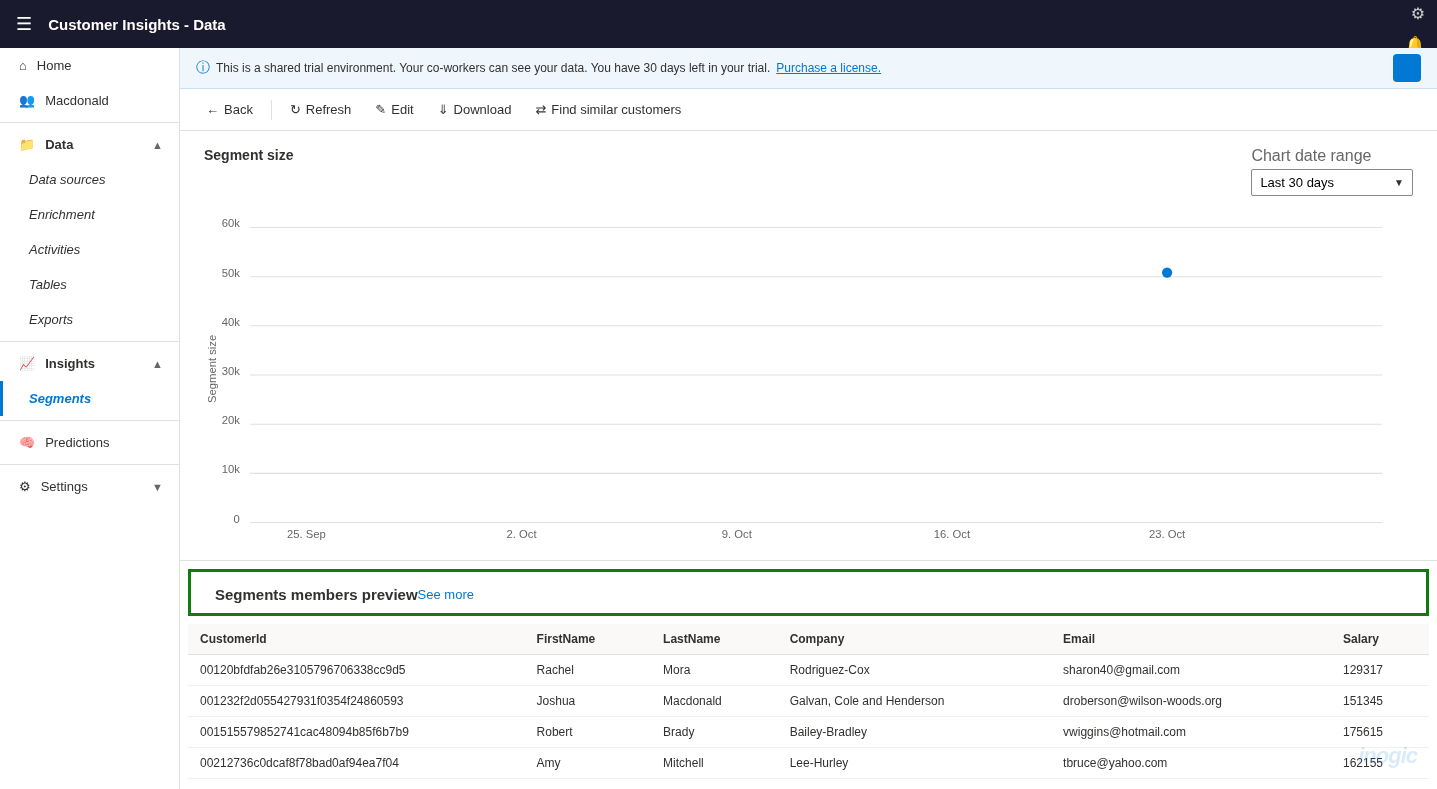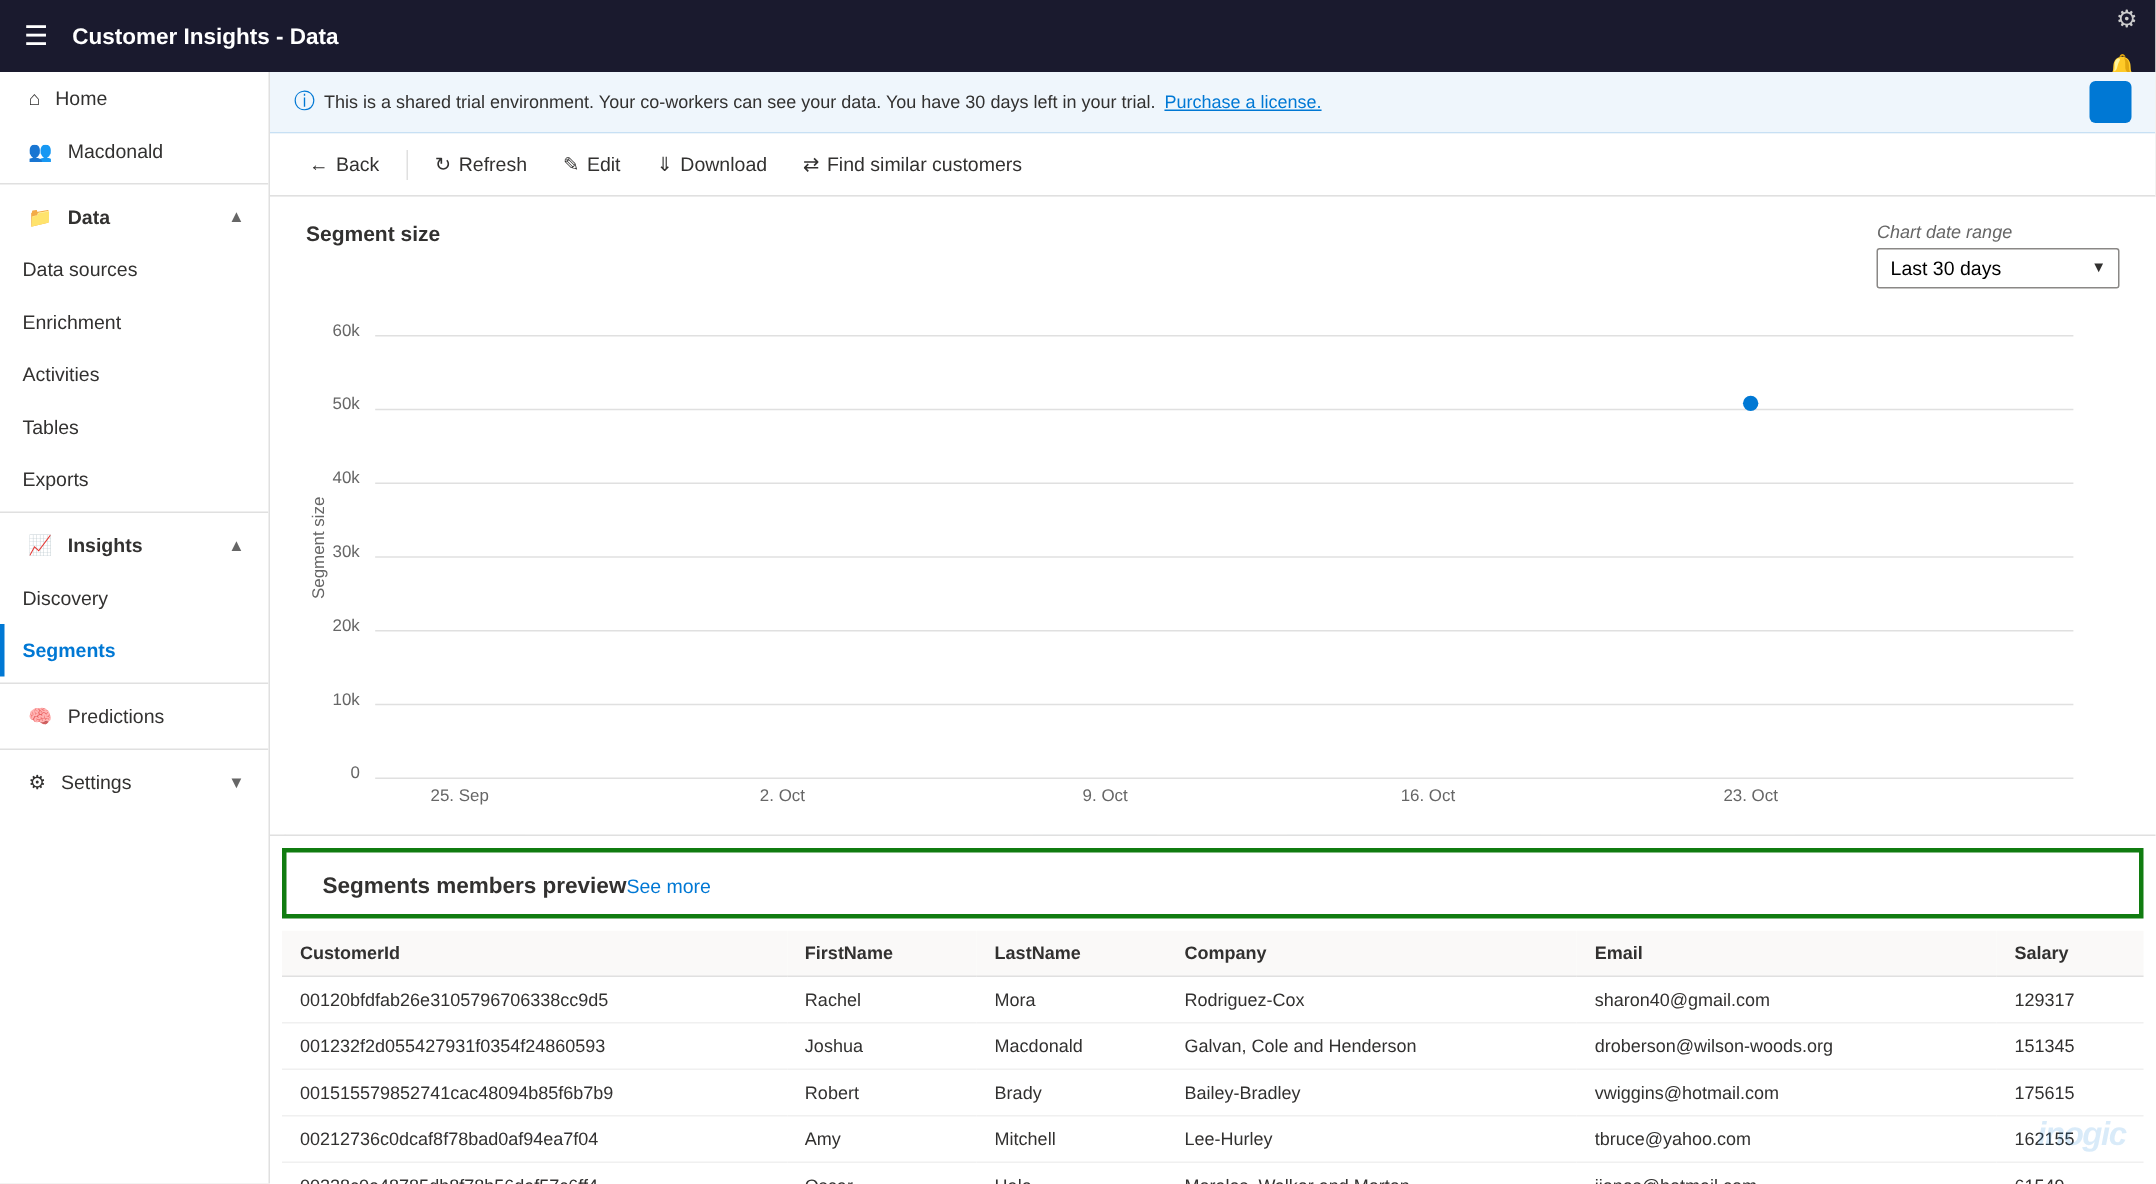--- a/index.html
+++ b/index.html
@@ -48,21 +48,21 @@
       gap: 10px;
       padding: 10px 16px;
       cursor: pointer;
       color: #323130;
       font-size: 13px;
       border-left: 3px solid transparent;
     }
     .sidebar-item.active { border-left: 3px solid #0078d4; color: #0078d4; font-weight: 600; }
     .sidebar-item.section-header { font-weight: 600; color: #323130; }
     .sidebar-section-toggle { margin-left: auto; font-size: 11px; color: #666; }
-    .sidebar-sub { padding-left: 12px; }
+    .sidebar-sub { padding-left: 26px; font-style: italic; }
     .sidebar-divider { border: none; border-top: 1px solid #e0e0e0; margin: 4px 0; }
 
     
     .content-area { flex: 1; display: flex; flex-direction: column; overflow: hidden; }
 
     
     .trial-banner {
       background: #eff6fc;
       border-bottom: 1px solid #c7e0f4;
       padding: 6px 16px;
@@ -113,21 +113,21 @@
       flex-shrink: 0;
     }
     .chart-header {
       display: flex;
       justify-content: space-between;
       align-items: flex-start;
       margin-bottom: 8px;
     }
     .chart-title { font-size: 14px; font-weight: 600; color: #323130; }
     .chart-date-range { display: flex; flex-direction: column; gap: 4px; }
-    .chart-date-label { font-size: 12px; color: #666; font-style: italic; }
+    .chart-date-label { font-size: 16px; color: #666; }
     .date-dropdown {
       border: 1px solid #8a8886;
       border-radius: 2px;
       padding: 5px 8px;
       font-size: 13px;
       background: #fff;
       display: flex;
       align-items: center;
       gap: 60px;
       cursor: pointer;
@@ -252,23 +252,20 @@
       <span>Tables</span>
     </div>
     <div class="sidebar-item sidebar-sub">
       <span>Exports</span>
     </div>
     <hr class="sidebar-divider">
     <div class="sidebar-item section-header">
       <span>📈</span>
       <span>Insights</span>
       <span class="sidebar-section-toggle">▲</span>
-    </div>
-    <div class="sidebar-item sidebar-sub">
-      <span>Discovery</span>
     </div>
     <div class="sidebar-item sidebar-sub active">
       <span>Segments</span>
     </div>
     <hr class="sidebar-divider">
     <div class="sidebar-item">
       <span>🧠</span>
       <span>Predictions</span>
     </div>
     <hr class="sidebar-divider">

